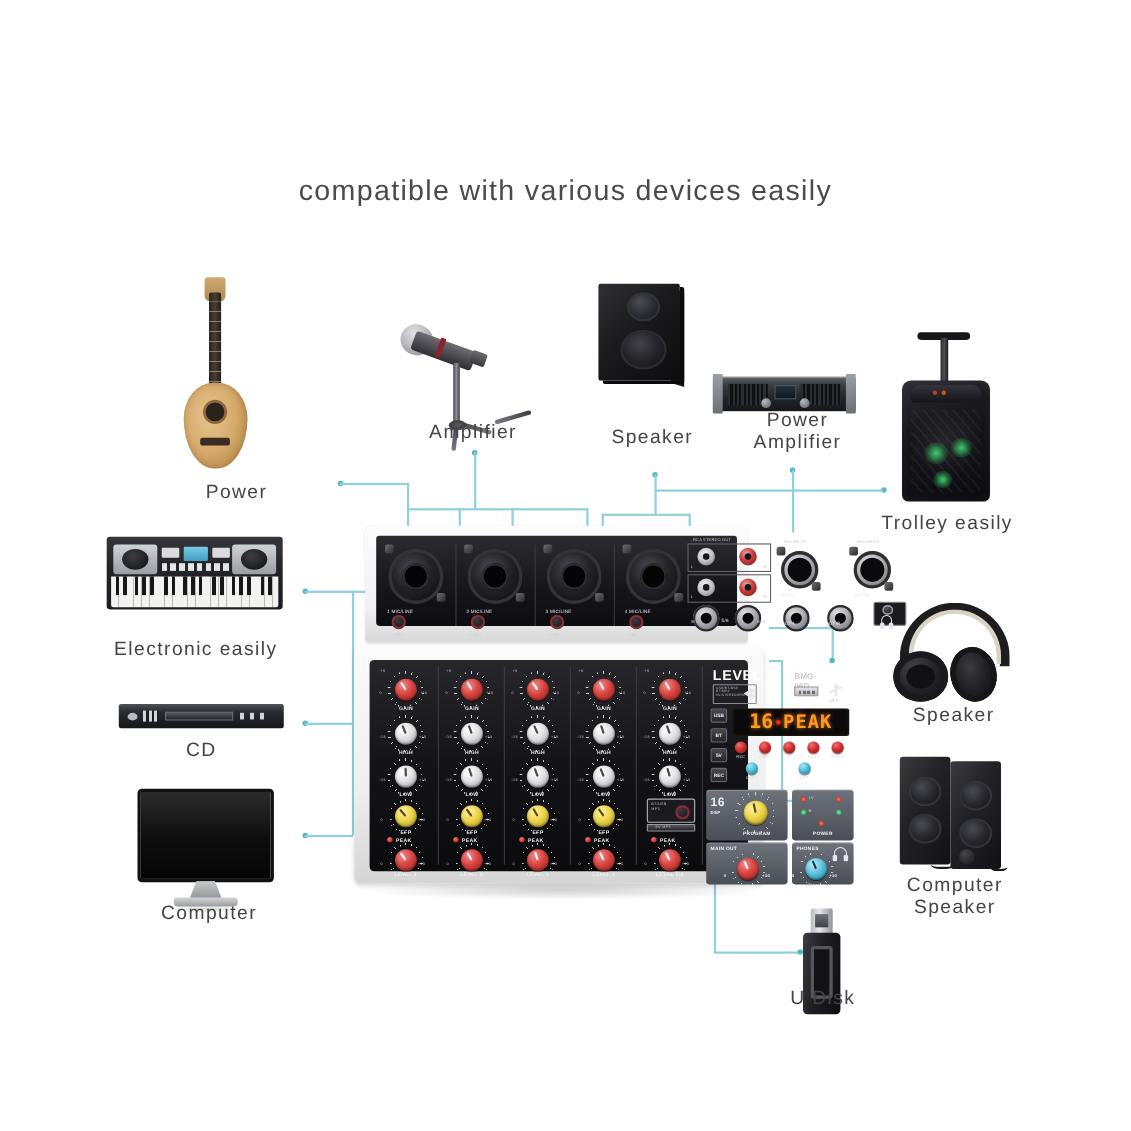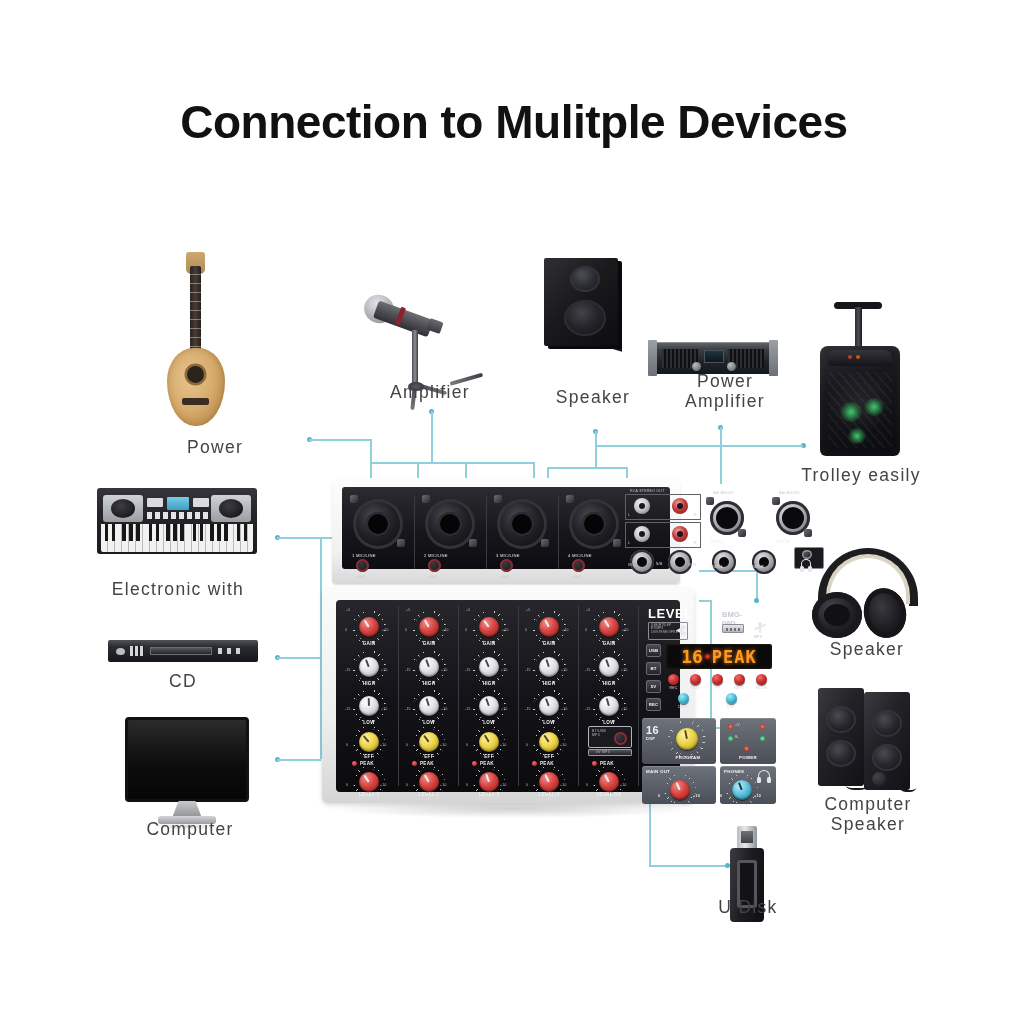--- a/index.html
+++ b/index.html
@@ -557,21 +557,21 @@
   .mic-jack-box {
     position:absolute; border:1px solid #8a8a92; border-radius:2px;
     background:#1a1a1f;
   }
 </style>
 </head>
 <body>
 
 <div id="stage">
 
-  <div class="title">Connection to Mulitple Devices</div>
+  <div class="subtitle">compatible with various devices easily</div>
 
   <div>
 
     <div class="dot" style="left:307px; top:437px;"></div>
     <div class="wire h" style="left:309px; top:439px; width:62px;"></div>
     <div class="wire v" style="left:370px; top:439px; height:44px;"></div>
 
     <div class="dot" style="left:429px; top:409px;"></div>
     <div class="wire v" style="left:431px; top:411px; height:52px;"></div>
     <div class="wire h" style="left:370px; top:462px; width:164px;"></div>
@@ -675,21 +675,21 @@
     <div class="kb-shell"></div>
     <div class="kb-spk kb-spk-l"></div>
     <div class="kb-spk kb-spk-r"></div>
     <div class="kb-pad" style="left:50px;"></div>
     <div class="kb-screen"></div>
     <div class="kb-pad" style="left:96px;"></div>
     <div class="kb-buttons"></div>
     <div class="kb-keys"></div>
     <div class="kb-blacks"></div>
   </div>
-  <div class="lbl" style="left:92px; top:580px; width:172px;">Electronic with</div>
+  <div class="lbl" style="left:92px; top:580px; width:172px;">Electronic easily</div>
 
   <div class="dev" style="left:108px; top:640px; width:150px; height:22px;">
     <div class="cd-body"></div>
     <div class="cd-circle"></div>
     <div class="cd-btns"></div>
     <div class="cd-tray"></div>
     <div class="cd-dots"></div>
   </div>
   <div class="lbl" style="left:118px; top:672px; width:130px;">CD</div>
 

